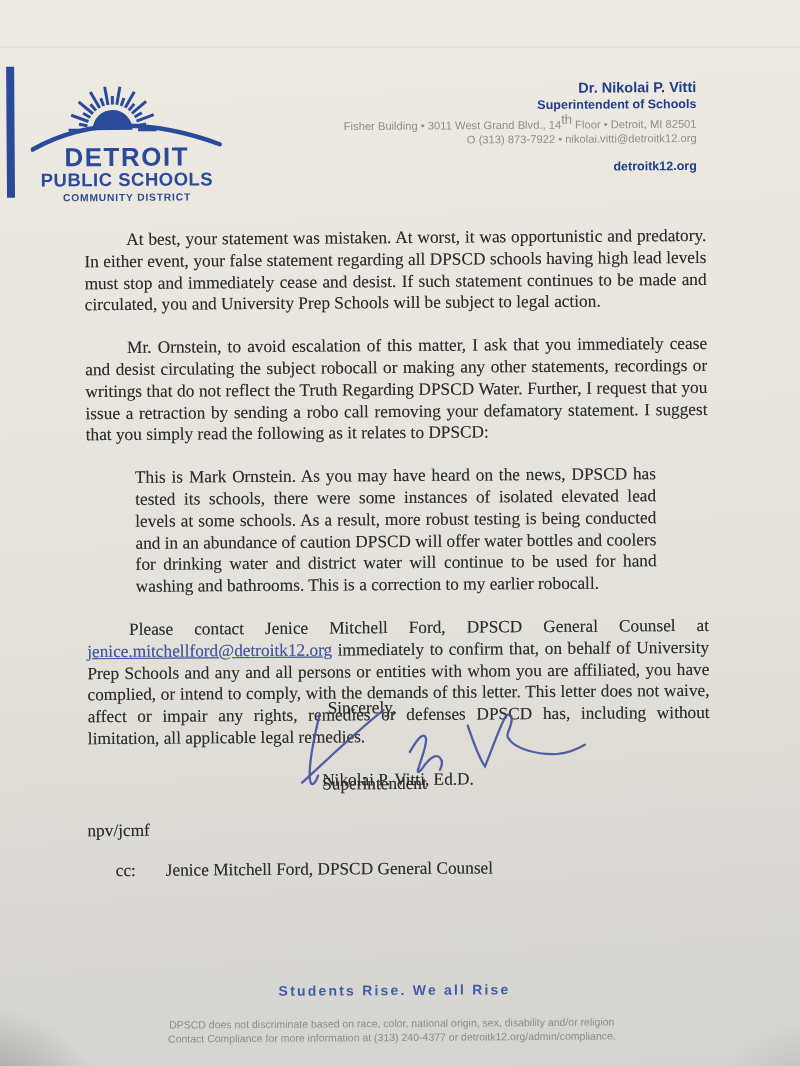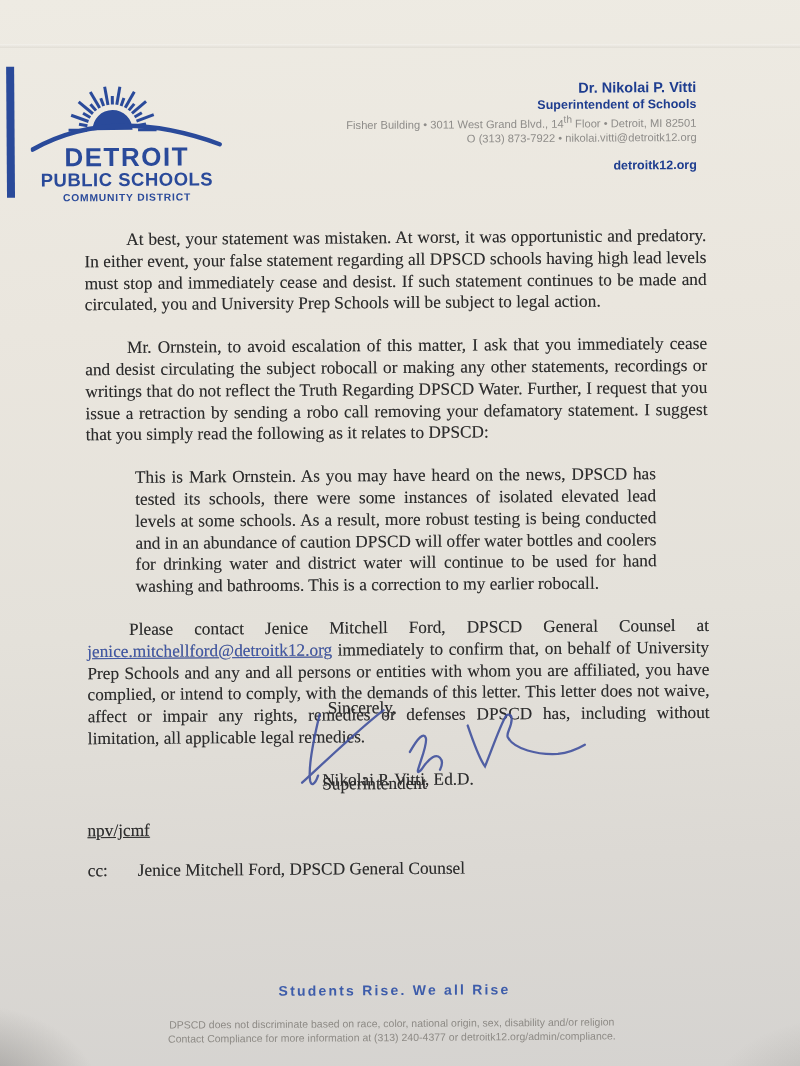--- a/index.html
+++ b/index.html
@@ -24,45 +24,45 @@
   .logo-l1{font-size:26px;line-height:23px;letter-spacing:1.5px;margin-top:-6px;}
   .logo-l2{font-size:18.5px;line-height:17px;letter-spacing:.5px;margin-top:2px;}
   .logo-l3{font-size:10.3px;line-height:11px;letter-spacing:.8px;margin-top:4px;}
 
   .head-right{position:absolute;top:80px;right:101px;width:420px;text-align:right;
     font-family:"Liberation Sans",sans-serif;}
   .contact-name{font-size:14.5px;font-weight:bold;color:#1e3d8f;line-height:18px;}
   .contact-title{font-size:12.5px;font-weight:bold;color:#1e3d8f;line-height:16px;}
   .addr{font-size:11.2px;color:#8e8c89;line-height:14.5px;}
   .addr:first-of-type{margin-top:13px;}
-  .addr sup{font-size:10px;}
+  .addr sup{font-size:13px;}
   .website{font-size:12.5px;font-weight:bold;color:#1e3d8f;margin-top:13px;}
 
   
   .body-text{position:absolute;left:86px;top:227px;width:622px;
     font-size:17.3px;line-height:21.8px;text-align:justify;color:#2c2c2c;
     text-shadow:0 0 .5px rgba(45,45,45,.45);}
   .body-text p{margin:0 0 21px 0;}
   .body-text p.indent{text-indent:42px;}
   .body-text p.quote{margin-left:49px;margin-right:52px;}
   .email{color:#3f57a8;text-decoration:underline;}
 
   
   .closing{position:absolute;left:298px;top:698px;width:310px;height:115px;
     font-size:17.3px;color:#2c2c2c;text-shadow:0 0 .5px rgba(45,45,45,.45);}
   .valediction{position:absolute;left:28px;top:0;}
   .signature{position:absolute;left:-8px;top:6px;}
   .signer-name{position:absolute;left:22px;top:72px;}
   .signer-title{position:absolute;left:22px;top:76px;}
 
   .initials{position:absolute;left:85px;top:819px;font-size:17.3px;color:#2c2c2c;
-    text-shadow:0 0 .5px rgba(45,45,45,.45);text-decoration:underline;}
+    text-shadow:0 0 .5px rgba(45,45,45,.45);}
   .cc{position:absolute;left:85px;top:859px;font-size:17.3px;color:#2c2c2c;
     text-shadow:0 0 .5px rgba(45,45,45,.45);}
-  .cc-label{display:inline-block;width:50px;}
+  .cc-label{display:inline-block;width:50px;margin-left:28px;}
 
   
   .slogan{position:absolute;left:0;top:982px;width:100%;text-align:center;
     transform:translateX(-9px);font-family:"Liberation Sans",sans-serif;
     font-size:14px;font-weight:bold;letter-spacing:2.2px;color:#3d5caa;}
   .compliance{position:absolute;left:0;width:100%;text-align:center;transform:translateX(-12px);
     font-family:"Liberation Sans",sans-serif;font-size:10.5px;line-height:14px;color:#8d8a85;}
   .comp1{top:1016px;} .comp2{top:1030px;}
 </style>
 </head>

